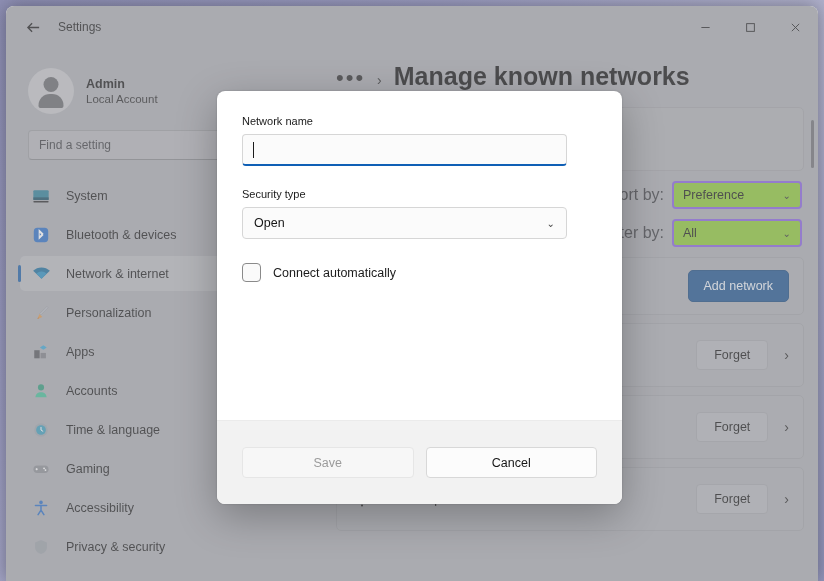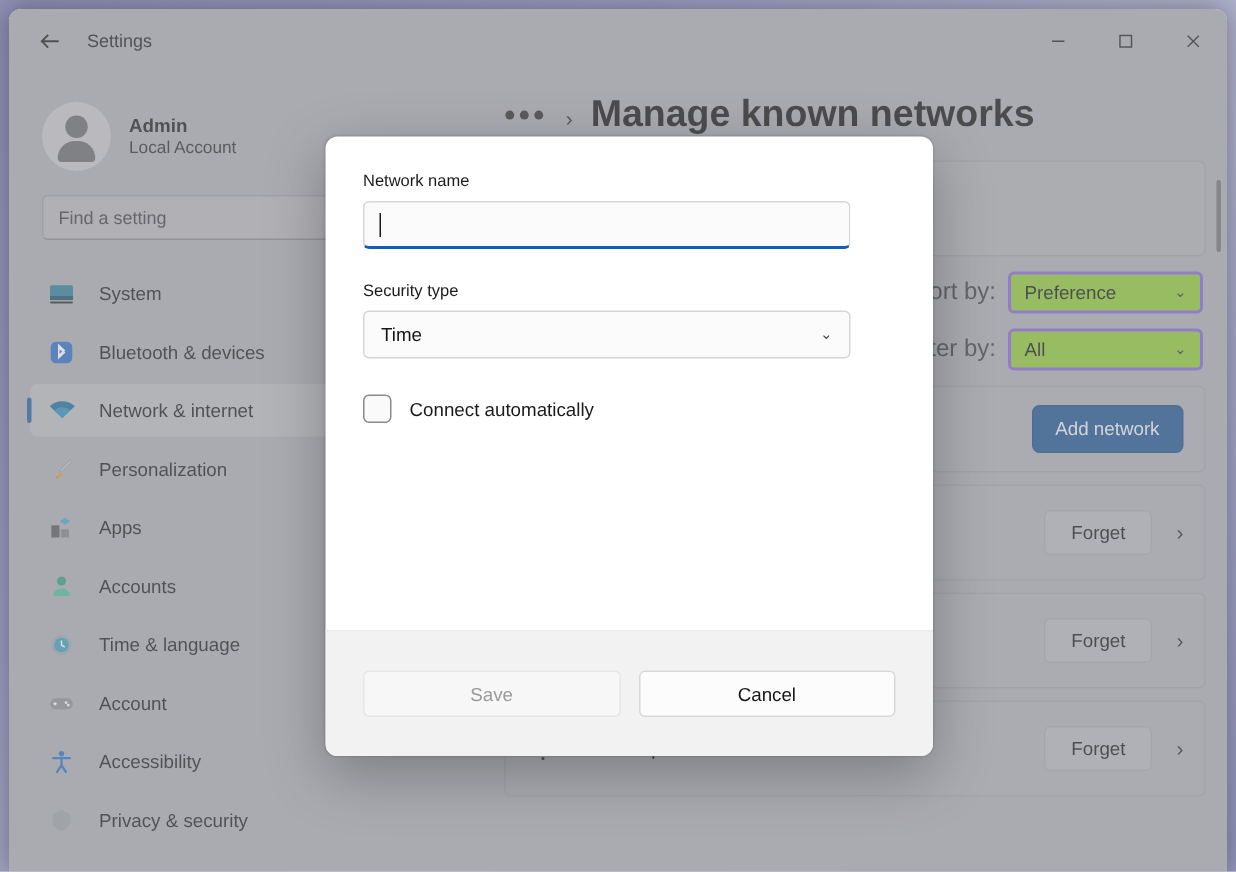--- a/index.html
+++ b/index.html
@@ -447,21 +447,21 @@
 
         <div class="nav-item">
           <span class="nav-icon">
             <svg viewBox="0 0 20 20" width="18" height="18">
               <rect x="1.6" y="6.2" width="16.8" height="8.2" rx="4.1" fill="#8b8d94"></rect>
               <path d="M5.2 9v2.4M4 10.2h2.4" stroke="#fff" stroke-width="1"></path>
               <circle cx="13.4" cy="9.3" r="1" fill="#fff"></circle>
               <circle cx="15" cy="11.2" r="1" fill="#fff"></circle>
             </svg>
           </span>
-          <span class="nav-label">Account</span>
+          <span class="nav-label">Gaming</span>
         </div>
 
         <div class="nav-item">
           <span class="nav-icon">
             <svg viewBox="0 0 20 20" width="18" height="18">
               <circle cx="10" cy="3.8" r="2" fill="#1e6fd9"></circle>
               <path d="M3.8 7.2h12.4M10 7.2v5.2M10 12.4 6.8 17.4M10 12.4l3.2 5" stroke="#1e6fd9" stroke-width="1.7" fill="none" stroke-linecap="round"></path>
             </svg>
           </span>
           <span class="nav-label">Accessibility</span>
@@ -571,21 +571,21 @@
     <div id="dlg-body">
 
       <div class="field-label">Network name</div>
       <div id="network-name-input">
         <span id="caret"></span>
         <span></span>
       </div>
 
       <div class="field-label">Security type</div>
       <div id="security-select">
-        <span id="security-val">Time</span>
+        <span id="security-val">Open</span>
         <span id="security-chev">⌄</span>
       </div>
 
       <div class="checkrow">
         <span class="checkbox"></span>
         <span class="check-label">Connect automatically</span>
       </div>
 
     </div>
 

